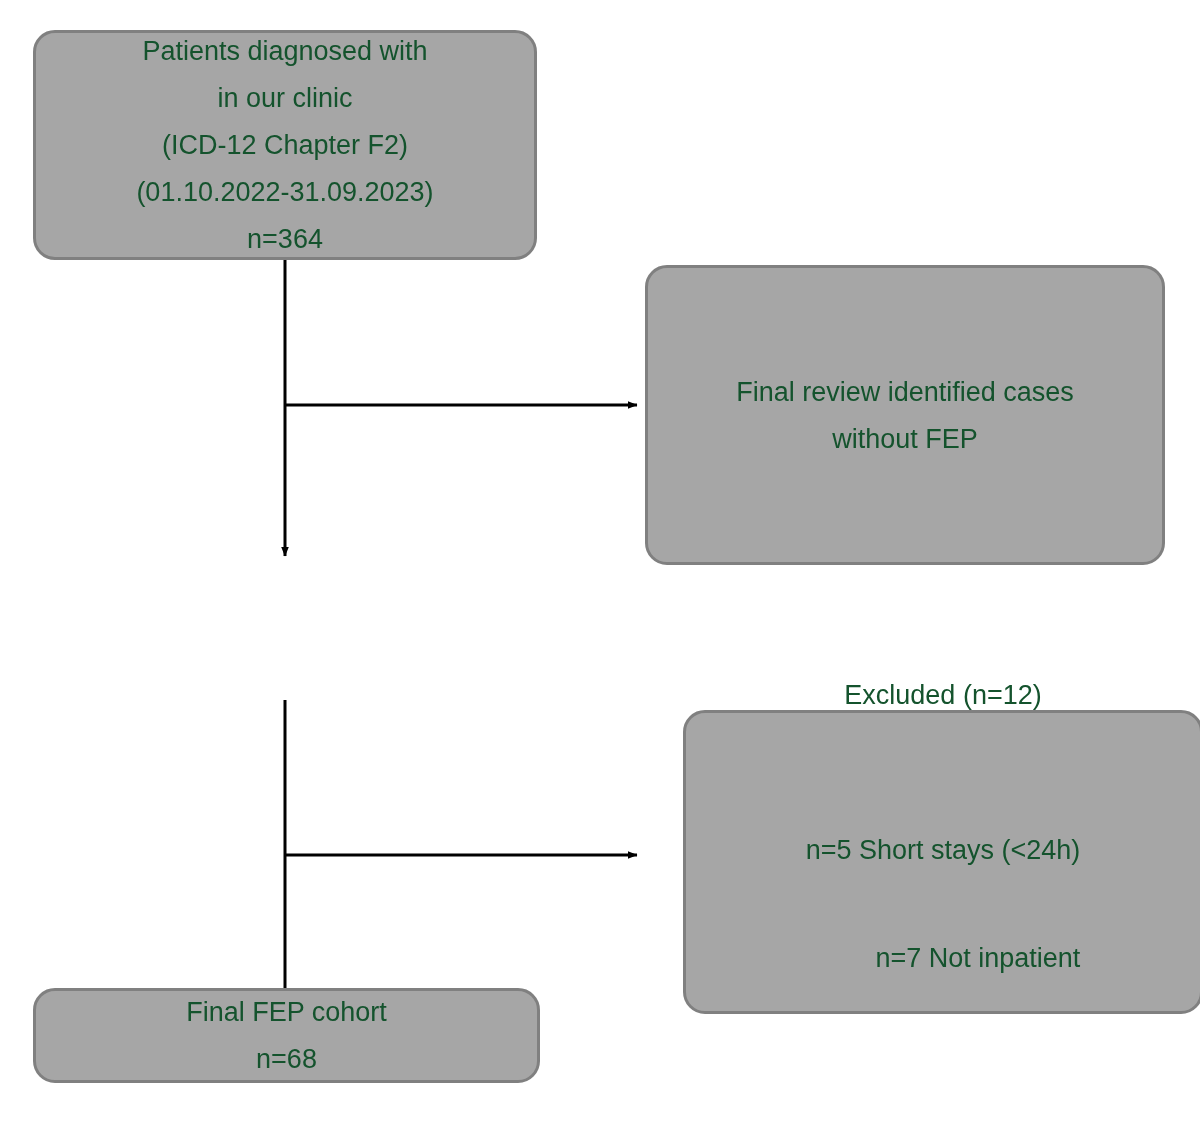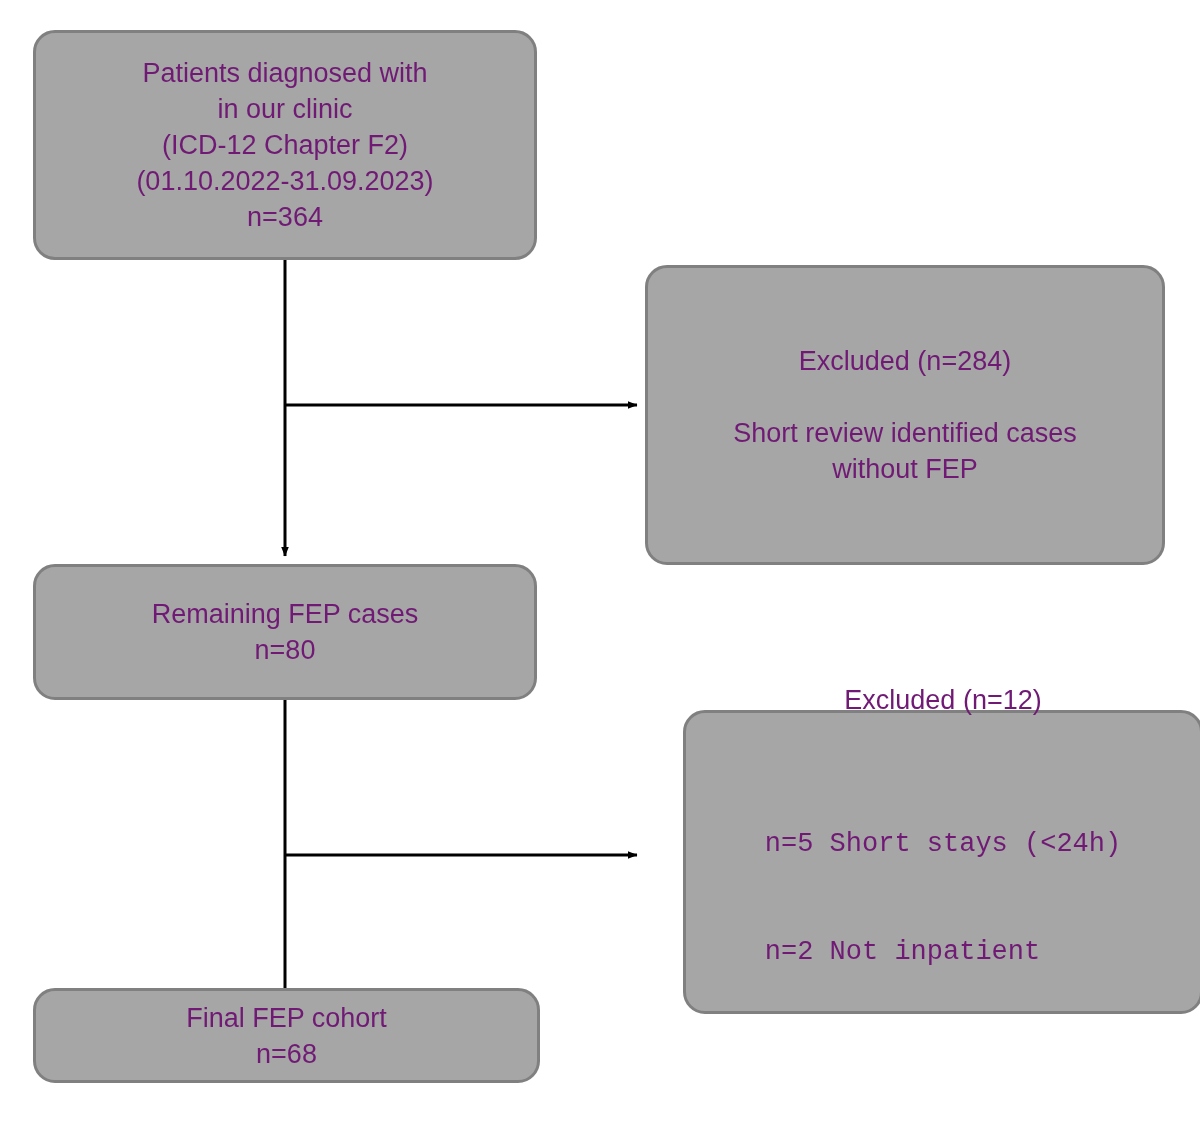--- a/index.html
+++ b/index.html
@@ -29,25 +29,26 @@
   .node {
     position: absolute;
     box-sizing: border-box;
     background: #a6a6a6;
     border: 3px solid #808080;
     border-radius: 22px;
     display: flex;
     flex-direction: column;
     align-items: center;
     justify-content: center;
-    color: #701a75;
+    color: #14532d;
     font-size: 27px;
     line-height: 36px;
     text-align: center;
     white-space: pre;
+    gap: 11px;
   }
   .node .line {
     display: block;
   }
   
   #node-source {
     left: 33px;
     top: 30px;
     width: 504px;
     height: 230px;
@@ -73,22 +74,21 @@
   #node-excluded-2 {
     left: 683px;
     top: 710px;
     width: 520px;
     height: 304px;
   }
   #node-excluded-2 .heading {
     margin-bottom: 36px;
   }
   #node-excluded-2 .reasons {
-    text-align: left;
-    font-family: Liberation Mono, monospace;
+    text-align: right;
   }
   
   #node-final {
     left: 33px;
     top: 988px;
     width: 507px;
     height: 95px;
   }
 </style>
 </head>
@@ -114,35 +114,30 @@
 
   <div class="node" id="node-source">
     <span class="line">Patients diagnosed with</span>
     <span class="line">in our clinic</span>
     <span class="line">(ICD-12 Chapter F2)</span>
     <span class="line">(01.10.2022-31.09.2023)</span>
     <span class="line">n=364</span>
   </div>
 
   <div class="node" id="node-excluded-1">
-    <span class="line heading">Excluded (n=284)</span>
-    <span class="line">Short review identified cases</span>
+    <span class="line">Final review identified cases</span>
     <span class="line">without FEP</span>
   </div>
 
-  <div class="node" id="node-remaining">
-    <span class="line">Remaining FEP cases</span>
-    <span class="line">n=80</span>
-  </div>
 
   <div class="node" id="node-excluded-2">
     <span class="line heading">Excluded (n=12)</span>
     <div class="reasons">
       <span class="line">n=5 Short stays (&lt;24h)</span>
-      <span class="line">n=2 Not inpatient</span>
+      <span class="line">n=7 Not inpatient</span>
     </div>
   </div>
 
   <div class="node" id="node-final">
     <span class="line">Final FEP cohort</span>
     <span class="line">n=68</span>
   </div>
 
 </div>
 

